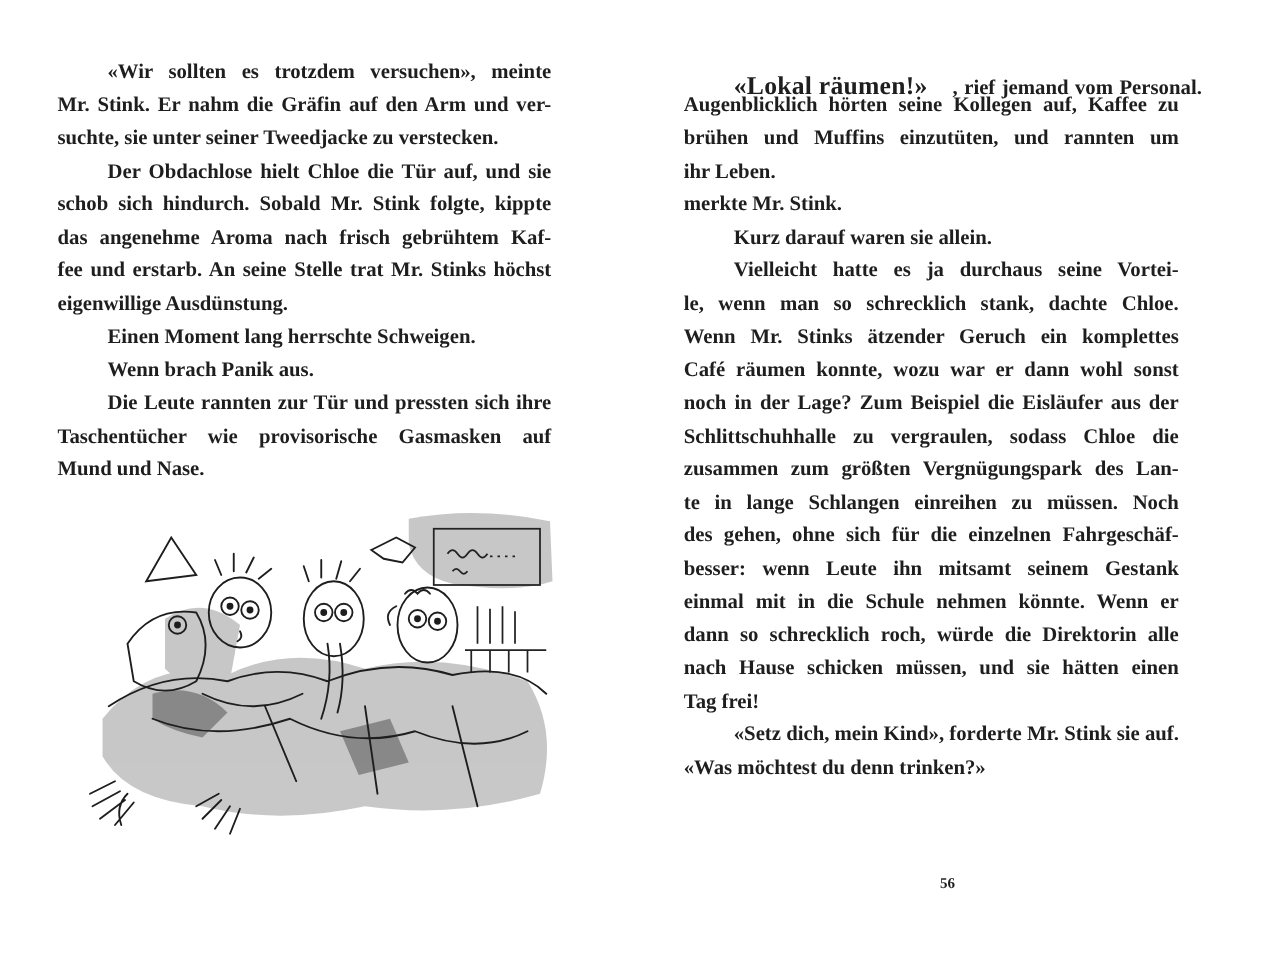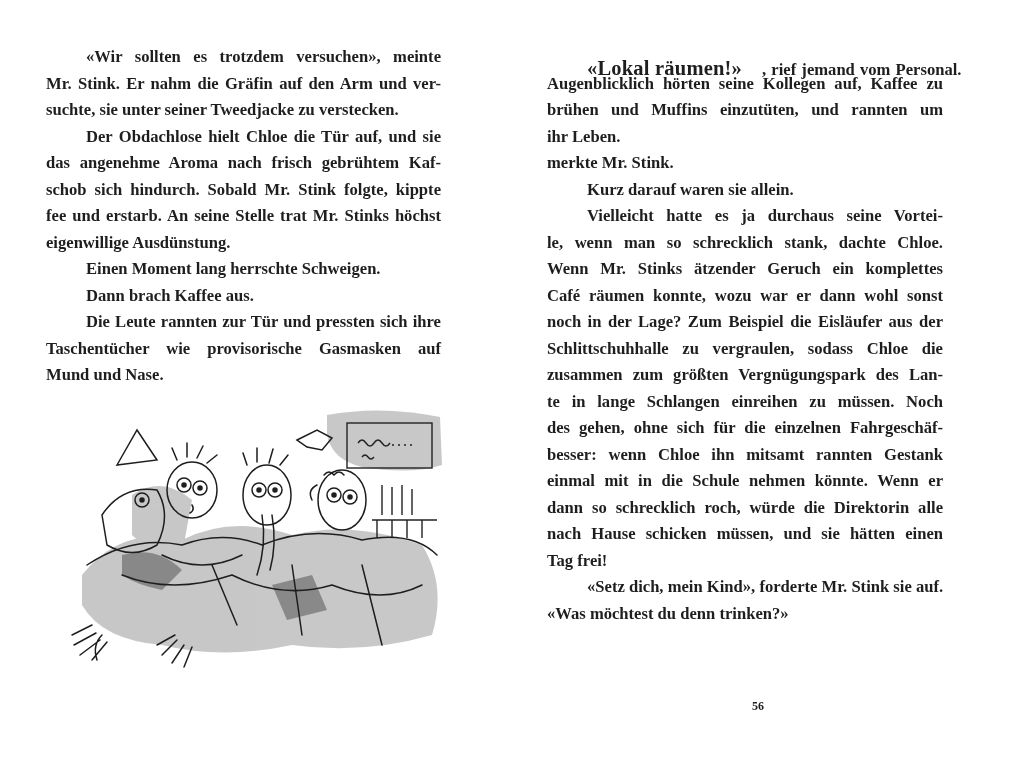--- a/index.html
+++ b/index.html
@@ -23,30 +23,30 @@
 
 <div class="page page-left">
   <div class="column">
     <p class="para">
       <span class="line" style="padding-left:0">«Wir sollten es trotzdem versuchen», meinte</span>
       <span class="line" style="text-indent:-20px">Mr. Stink. Er nahm die Gräfin auf den Arm und ver-</span>
       <span class="line last" style="text-indent:-20px">suchte, sie unter seiner Tweedjacke zu verstecken.</span>
     </p>
     <p class="para">
       <span class="line">Der Obdachlose hielt Chloe die Tür auf, und sie</span>
+      <span class="line" style="text-indent:-20px">schob sich hindurch. Sobald Mr. Stink folgte, kippte</span>
       <span class="line" style="text-indent:-20px">das angenehme Aroma nach frisch gebrühtem Kaf-</span>
-      <span class="line" style="text-indent:-20px">schob sich hindurch. Sobald Mr. Stink folgte, kippte</span>
       <span class="line" style="text-indent:-20px">fee und erstarb. An seine Stelle trat Mr. Stinks höchst</span>
       <span class="line last" style="text-indent:-20px">eigenwillige Ausdünstung.</span>
     </p>
     <p class="para">
       <span class="line last">Einen Moment lang herrschte Schweigen.</span>
     </p>
     <p class="para">
-      <span class="line last">Dann brach Kaffee aus.</span>
+      <span class="line last">Wenn brach Panik aus.</span>
     </p>
     <p class="para">
       <span class="line">Die Leute rannten zur Tür und pressten sich ihre</span>
       <span class="line" style="text-indent:-20px">Taschentücher wie provisorische Gasmasken auf</span>
       <span class="line last" style="text-indent:-20px">Mund und Nase.</span>
     </p>
   </div>
 
   <div class="illustration">
     <svg width="385" height="270" viewBox="0 0 385 270" xmlns="http://www.w3.org/2000/svg">
@@ -135,21 +135,21 @@
     <p class="para">
       <span class="line">Vielleicht hatte es ja durchaus seine Vortei-</span>
       <span class="line" style="text-indent:-20px">le, wenn man so schrecklich stank, dachte Chloe.</span>
       <span class="line" style="text-indent:-20px">Wenn Mr. Stinks ätzender Geruch ein komplettes</span>
       <span class="line" style="text-indent:-20px">Café räumen konnte, wozu war er dann wohl sonst</span>
       <span class="line" style="text-indent:-20px">noch in der Lage? Zum Beispiel die Eisläufer aus der</span>
       <span class="line" style="text-indent:-20px">Schlittschuhhalle zu vergraulen, sodass Chloe die</span>
       <span class="line" style="text-indent:-20px">zusammen zum größten Vergnügungspark des Lan-</span>
       <span class="line" style="text-indent:-20px">te in lange Schlangen einreihen zu müssen. Noch</span>
       <span class="line" style="text-indent:-20px">des gehen, ohne sich für die einzelnen Fahrgeschäf-</span>
-      <span class="line" style="text-indent:-20px">besser: wenn Chloe ihn mitsamt rannten Gestank</span>
+      <span class="line" style="text-indent:-20px">besser: wenn Leute ihn mitsamt seinem Gestank</span>
       <span class="line" style="text-indent:-20px">einmal mit in die Schule nehmen könnte. Wenn er</span>
       <span class="line" style="text-indent:-20px">dann so schrecklich roch, würde die Direktorin alle</span>
       <span class="line" style="text-indent:-20px">nach Hause schicken müssen, und sie hätten einen</span>
       <span class="line last" style="text-indent:-20px">Tag frei!</span>
     </p>
     <p class="para">
       <span class="line">«Setz dich, mein Kind», forderte Mr. Stink sie auf.</span>
       <span class="line last" style="text-indent:-20px">«Was möchtest du denn trinken?»</span>
     </p>
   </div>

